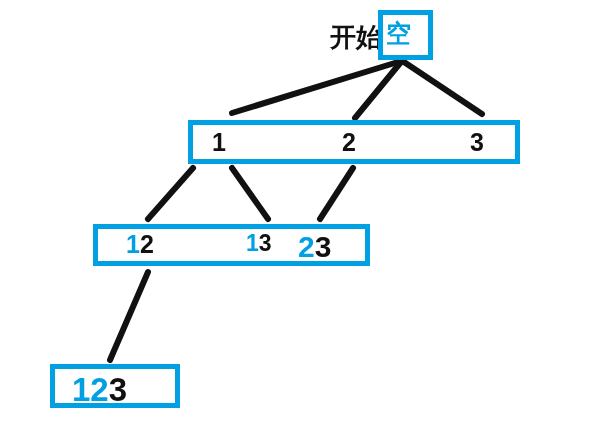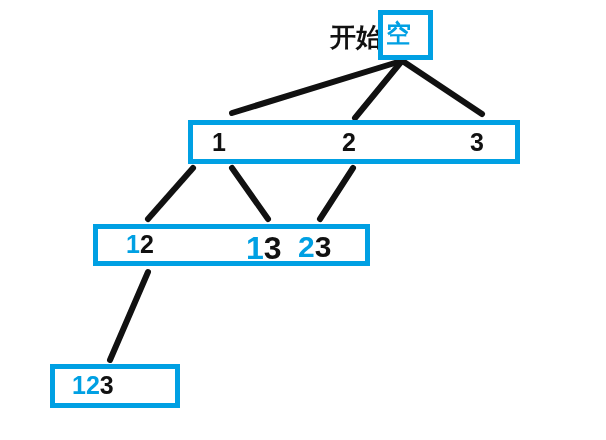--- a/index.html
+++ b/index.html
@@ -80,31 +80,31 @@
   #lvl2-c2 { left: 470px; top: 130px; font-size: 25px; }
 
   
   #lvl3-box {
     left: 93px;
     top: 224px;
     width: 277px;
     height: 42px;
   }
   #lvl3-c0 { left: 126px; top: 232px; font-size: 25px; }
-  #lvl3-c1 { left: 246px; top: 232px; font-size: 32px; }
+  #lvl3-c1 { left: 246px; top: 232px; font-size: 23px; }
   #lvl3-c2 { left: 298px; top: 232px; font-size: 30px; }
 
   
   #lvl4-box {
     left: 50px;
     top: 364px;
     width: 130px;
     height: 44px;
   }
-  #lvl4-c0 { left: 72px; top: 373px; font-size: 25px; }
+  #lvl4-c0 { left: 72px; top: 373px; font-size: 33px; }
 </style>
 </head>
 <body>
 
 <div id="canvas">
 
   <svg class="edges" viewBox="0 0 606 440" width="606" height="440">
     <g stroke="#111111" stroke-width="6" stroke-linecap="round" fill="none">
       <line x1="398" y1="62" x2="232" y2="113"></line>
       <line x1="401" y1="62" x2="355" y2="118"></line>

